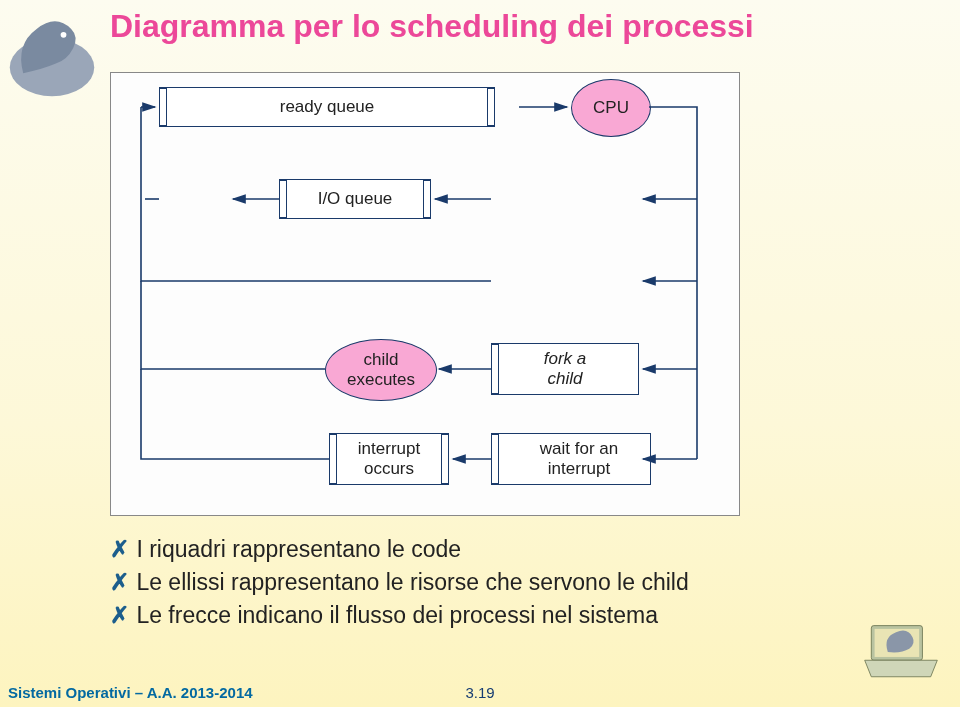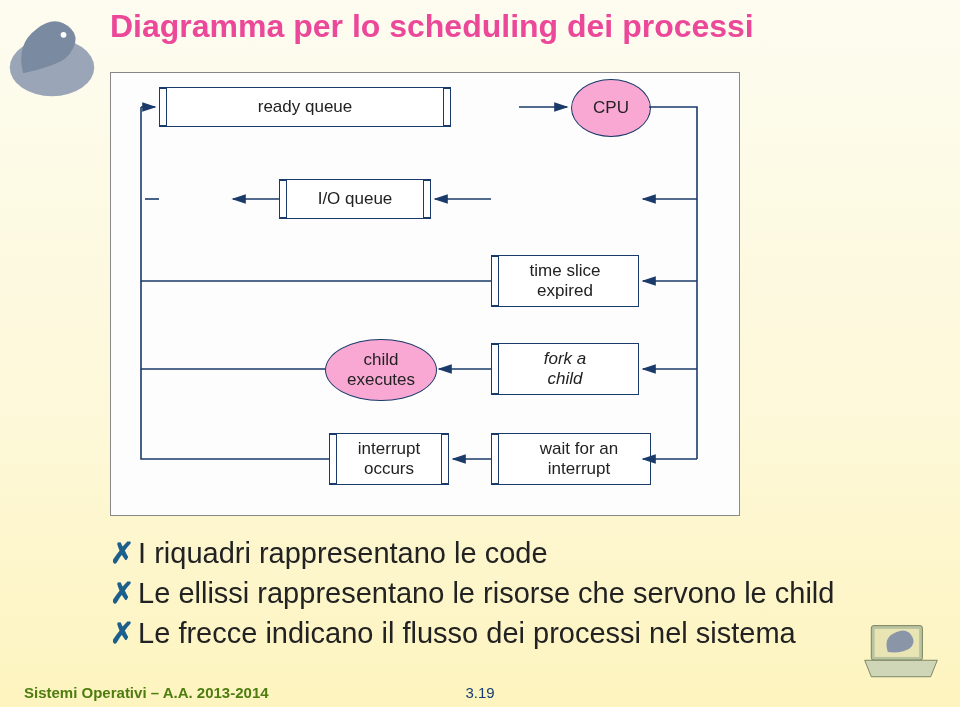--- a/index.html
+++ b/index.html
@@ -70,38 +70,38 @@
     text-align: center;
     font-size: 17px;
     color: #222;
     line-height: 1.15;
   }
   .bullet-area {
     position: absolute;
     left: 110px;
     top: 530px;
     width: 740px;
-    font-size: 29px;
+    font-size: 23px;
     color: #222;
     font-family: "Trebuchet MS", Arial, sans-serif;
   }
   .bline { margin: 6px 0 6px 0; }
   .bmark {
     display: inline-block;
     width: 20px;
     color: #1c5e8c;
     font-weight: bold;
   }
   .footer-left {
     position: absolute;
-    left: 24px;
+    left: 8px;
     bottom: 6px;
     font-size: 15px;
     font-weight: bold;
-    color: #4d7c0f;
+    color: #0369a1;
     font-family: "Trebuchet MS", Arial, sans-serif;
   }
   .footer-page {
     position: absolute;
     left: 50%;
     bottom: 6px;
     transform: translateX(-50%);
     font-size: 15px;
     color: #163c72;
     text-align: right;
@@ -132,34 +132,31 @@
 <svg class="dino" viewBox="0 0 100 100">
   <ellipse cx="50" cy="64" rx="44" ry="30" fill="#9aa6b8"></ellipse>
   <path d="M20 70 Q12 40 34 24 Q54 8 70 24 Q78 32 72 44 Q66 56 54 60 Q40 66 20 70 Z" fill="#7a8aa0"></path>
   <circle cx="62" cy="30" r="3" fill="#fff"></circle>
 </svg>
 
 <div class="title">Diagramma per lo scheduling dei processi</div>
 
 <div class="diagram-box">
 
-  <div class="qbox" style="left:48px; top:14px; width:292px; height:40px;align-items:center;">
+  <div class="qbox" style="left:48px; top:14px; width:336px; height:40px;align-items:center;">
     <span class="qtext">ready queue</span>
   </div>
   <div class="ellipse" style="left:460px; top:6px; width:78px; height:56px;">
     <span>CPU</span>
   </div>
 
   <div class="qbox" style="left:168px; top:106px; width:152px; height:40px;">
     <span class="qtext">I/O queue</span>
   </div>
 
-  <div class="qbox single-end" style="left:380px; top:182px; width:148px; height:52px;">
-    <span class="qtext">time slice<br>expired</span>
-  </div>
 
   <div class="ellipse" style="left:214px; top:266px; width:110px; height:60px;">
     <span>child<br>executes</span>
   </div>
   <div class="qbox single-end" style="left:380px; top:270px; width:148px; height:52px;font-style:italic;">
     <span class="qtext">fork a<br>child</span>
   </div>
 
   <div class="qbox" style="left:218px; top:360px; width:120px; height:52px;">
     <span class="qtext">interrupt<br>occurs</span>

